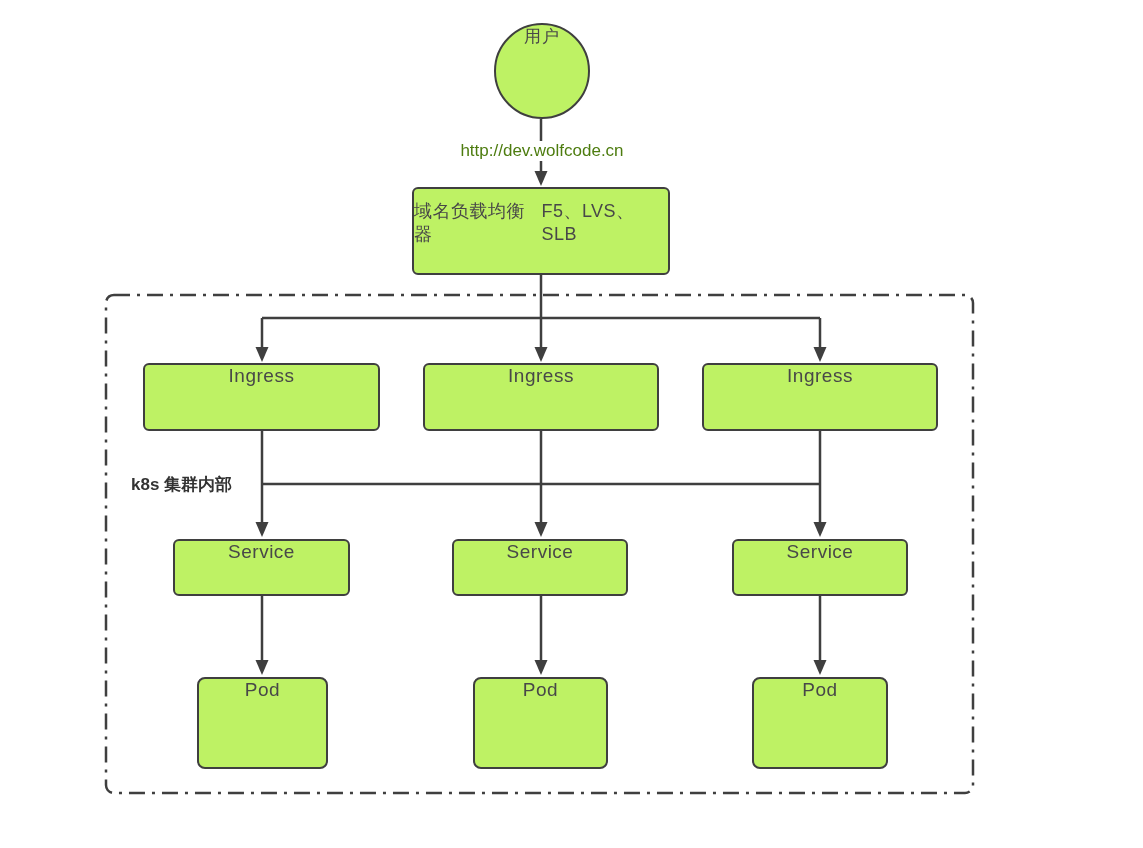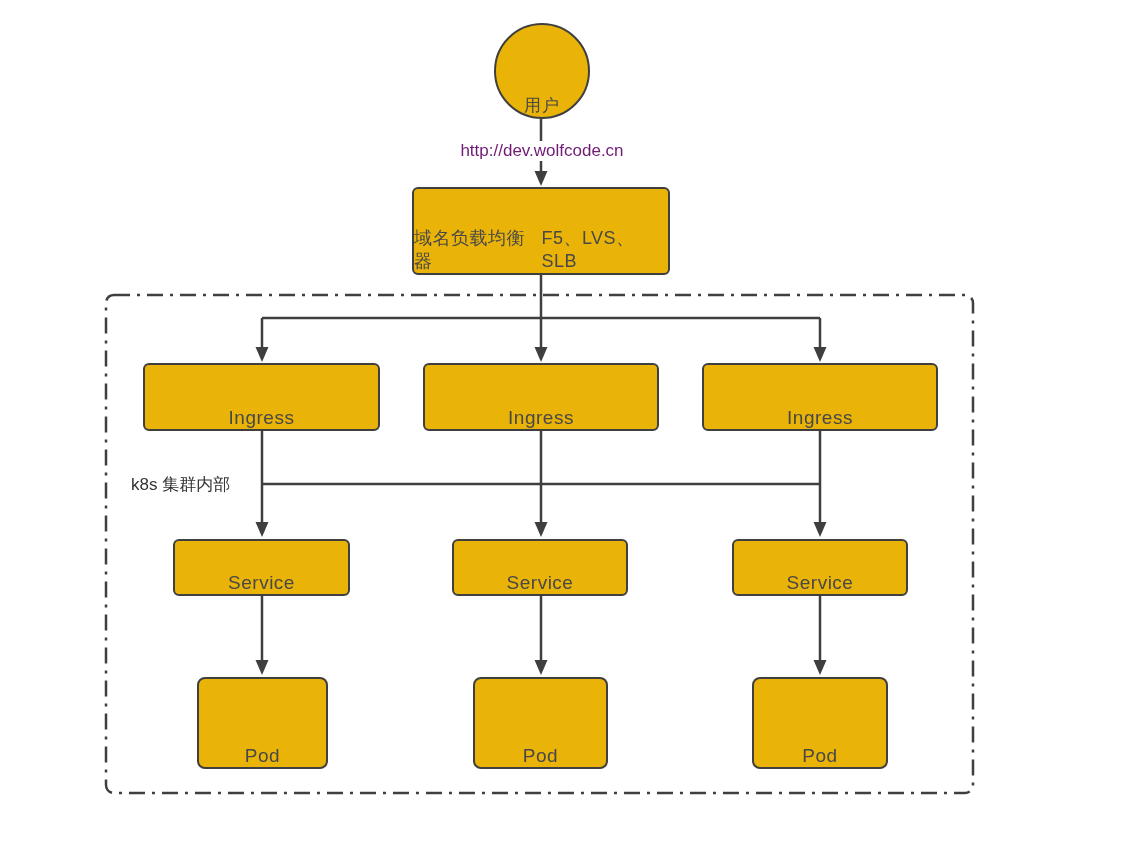--- a/index.html
+++ b/index.html
@@ -18,25 +18,25 @@
   .connector-layer {
     position: absolute;
     left: 0;
     top: 0;
     width: 1143px;
     height: 848px;
   }
   .node {
     position: absolute;
     box-sizing: border-box;
-    background: #eab308;
+    background: #bef264;
     border: 2px solid #3f3f3f;
     border-radius: 8px;
     display: flex;
-    align-items: flex-end;
+    align-items: flex-start;
     justify-content: center;
     color: #484848;
     font-size: 19px;
     letter-spacing: 0.5px;
   }
   .node.circle {
     border-radius: 50%;
     border-width: 2.5px;
     font-size: 17px;
     letter-spacing: 1px;
@@ -44,30 +44,30 @@
   .node.lb {
     flex-direction: row;
     justify-content: flex-start;
     padding-top: 11px;
     font-size: 18px;
     line-height: 23px;
     border-radius: 6px;
   }
   .floating-label {
     position: absolute;
-    color: #701a75;
+    color: #4d7c0f;
     white-space: nowrap;
   }
   .url-label {
     width: 244px;
     text-align: center;
     font-size: 17px;
   }
   .cluster-label {
-    font-weight: normal;
+    font-weight: bold;
     font-size: 17px;
     color: #333333;
   }
 </style>
 </head>
 <body>
 
 <div class="canvas">
 
   <svg class="connector-layer" viewBox="0 0 1143 848" xmlns="http://www.w3.org/2000/svg">

